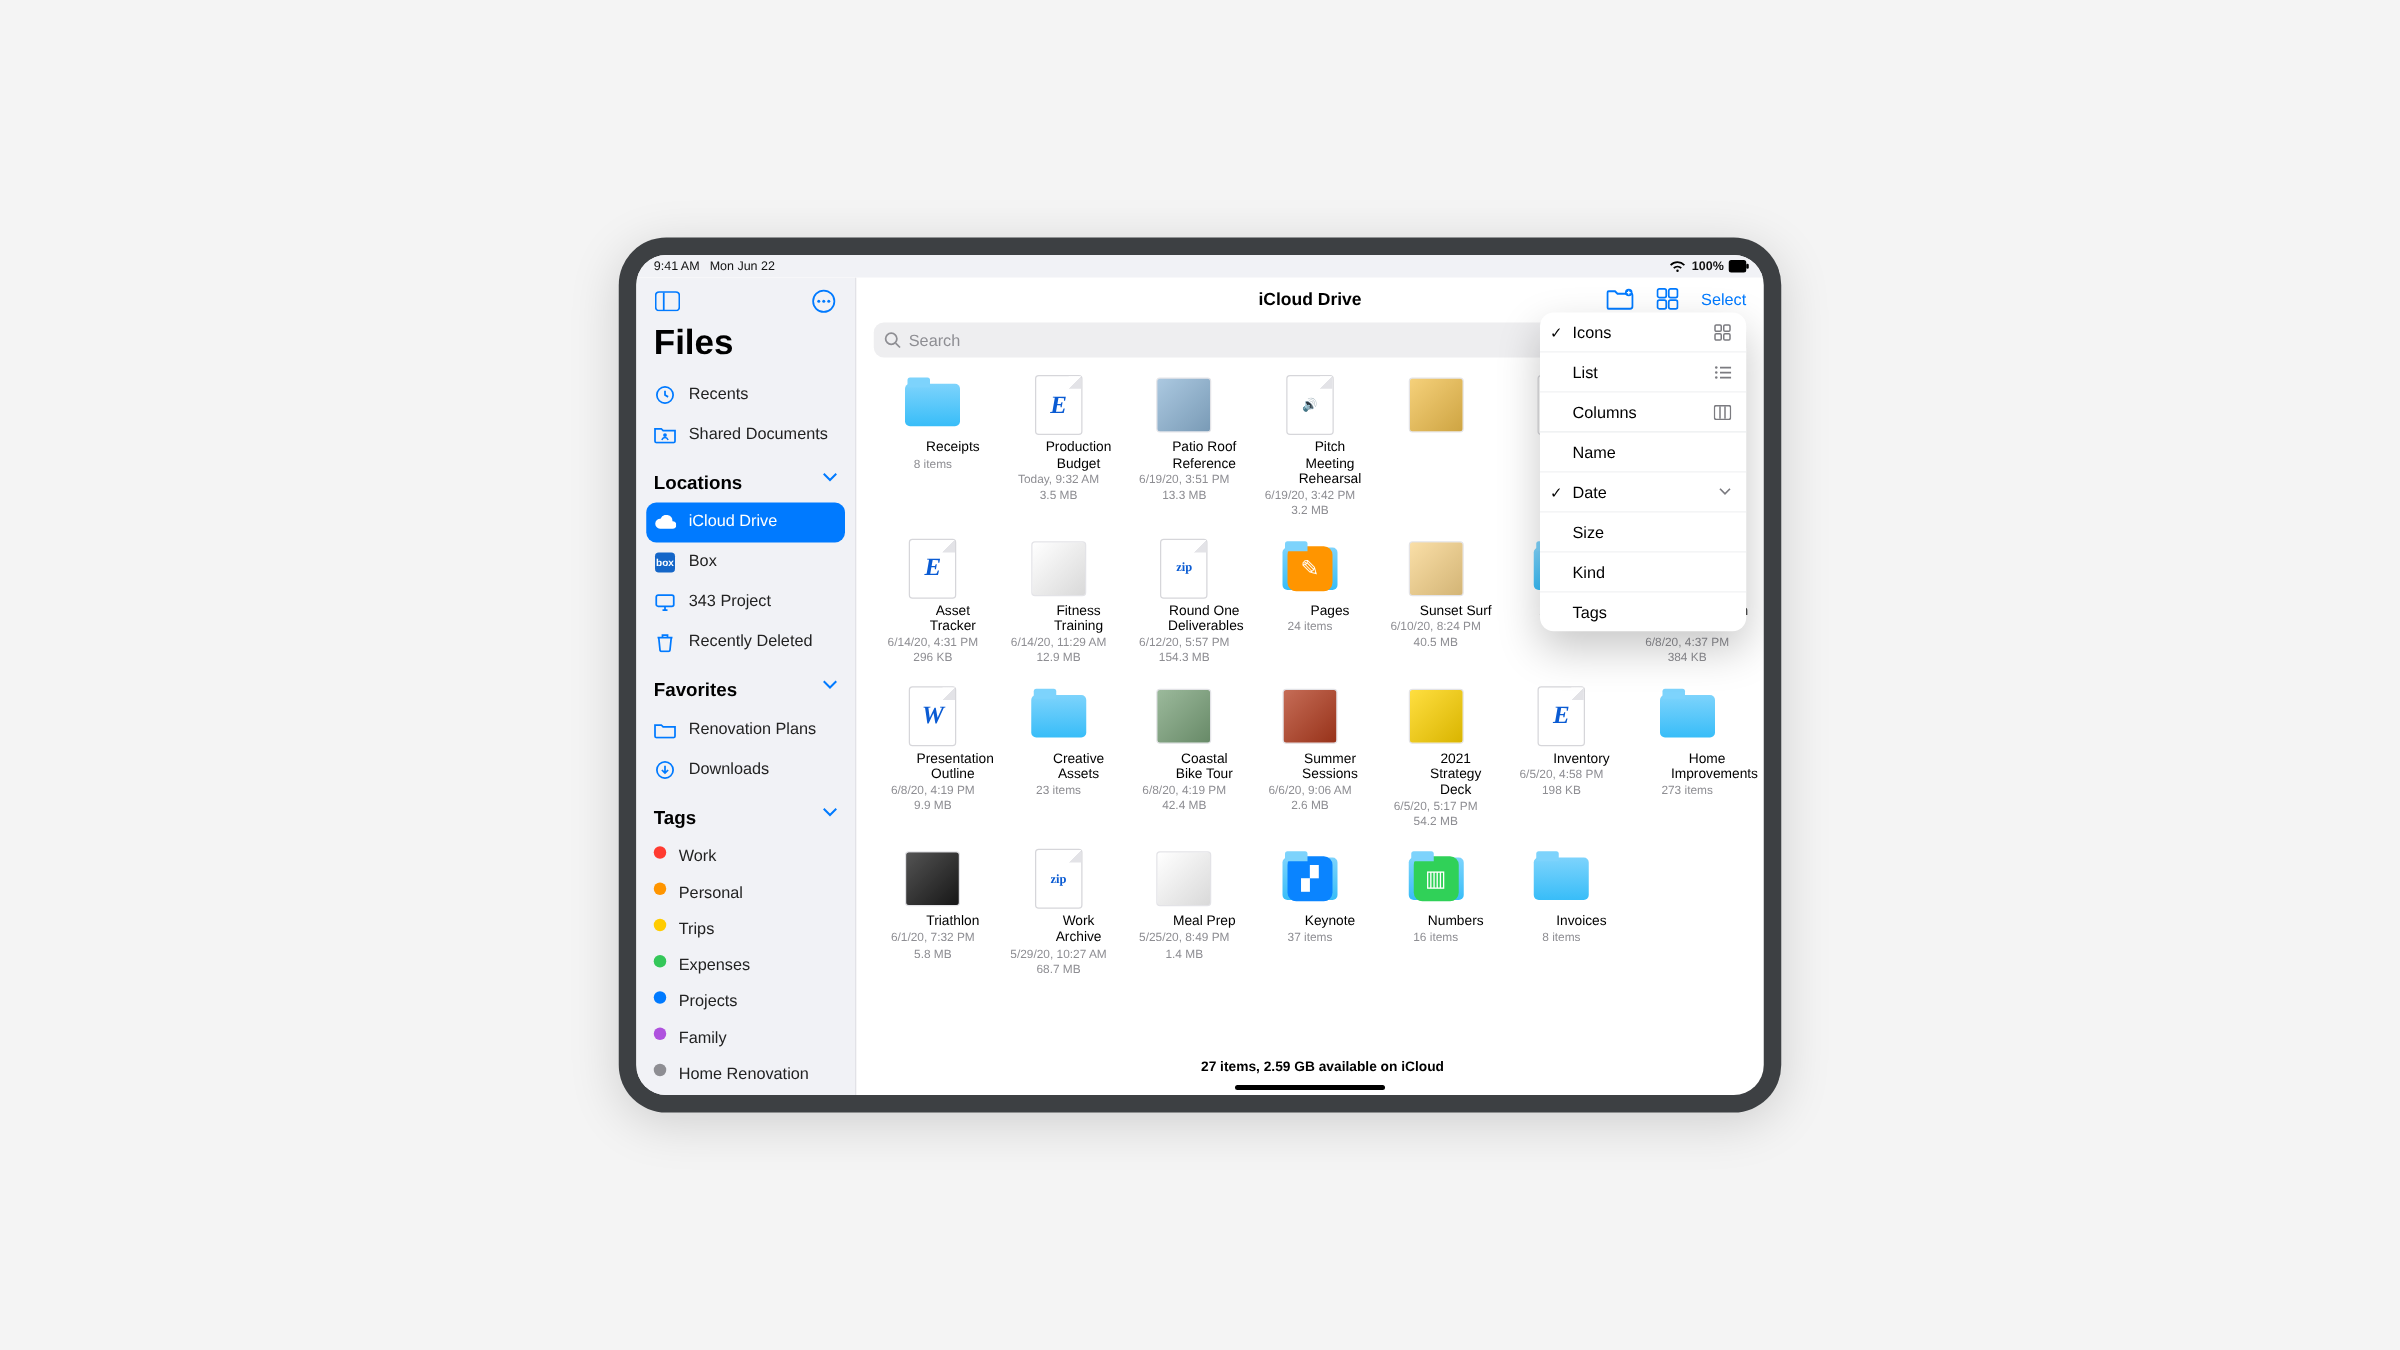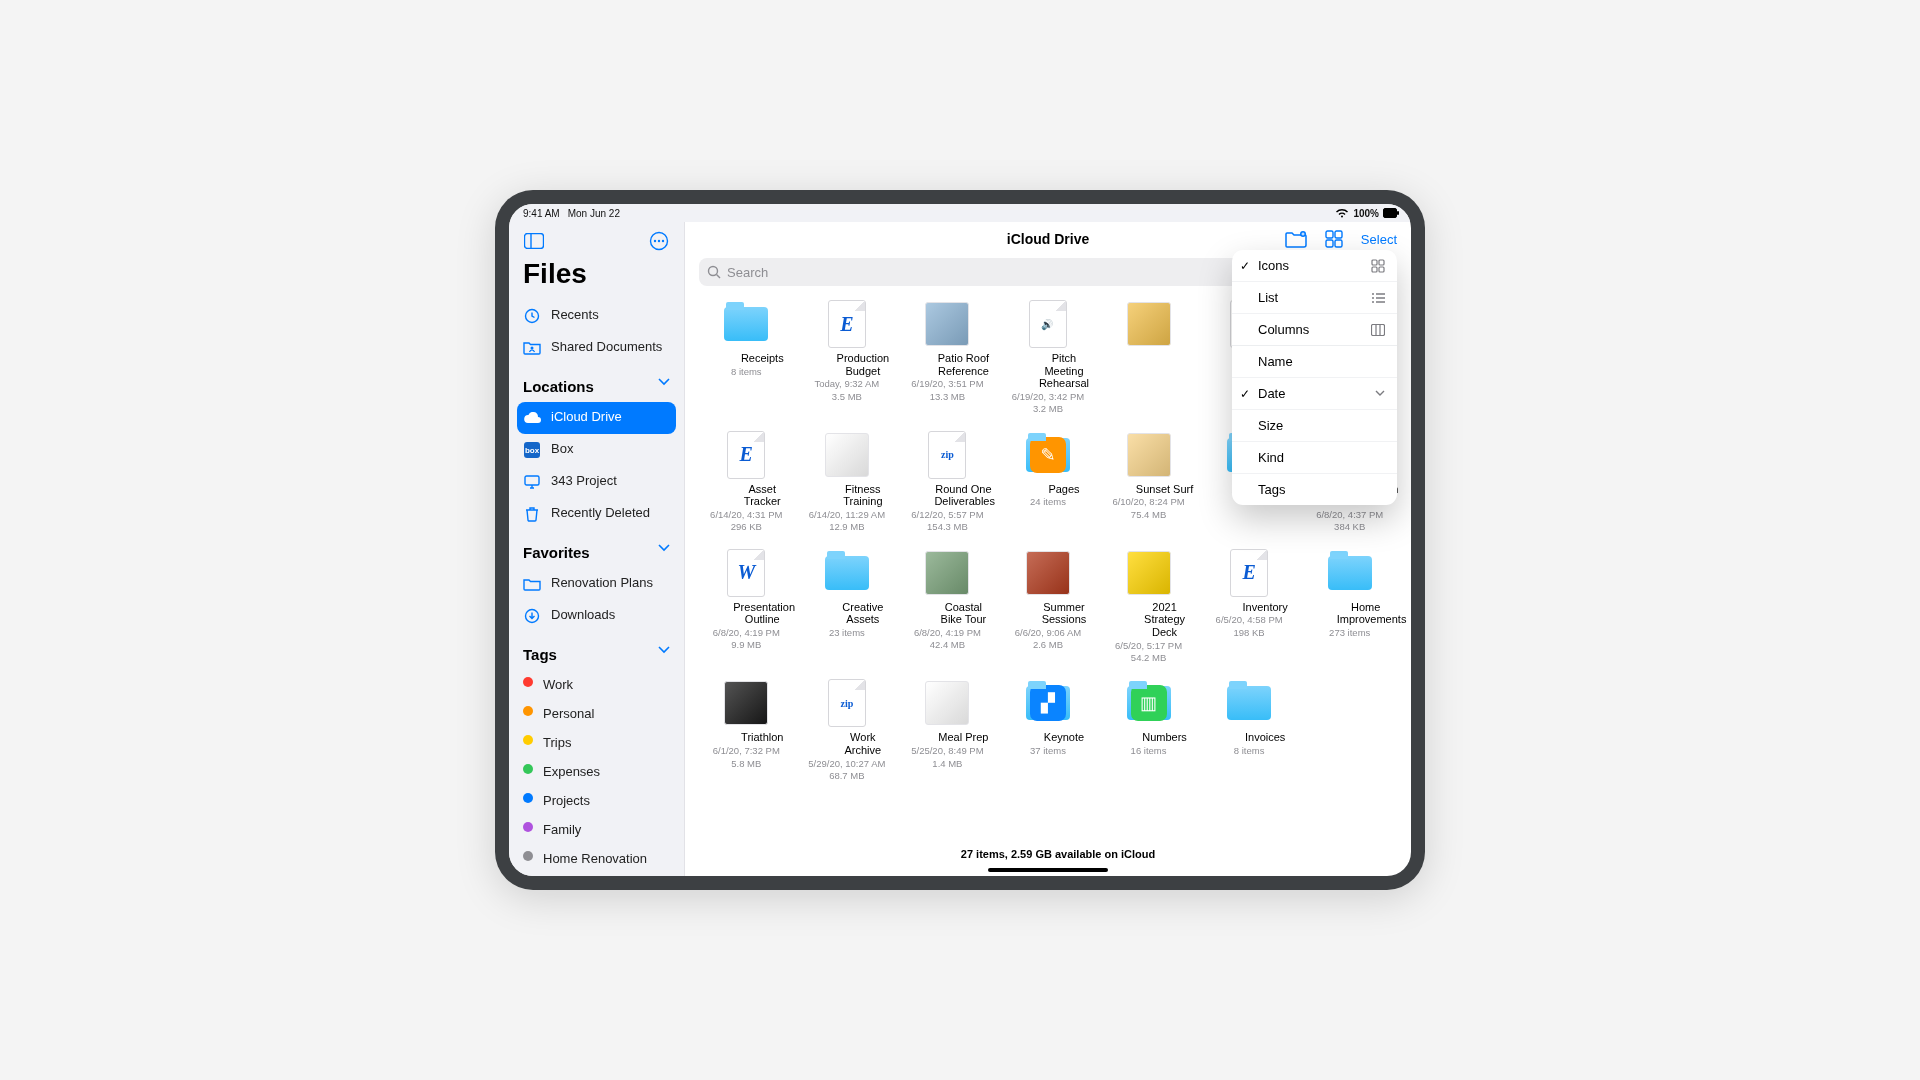--- a/index.html
+++ b/index.html
@@ -514,21 +514,21 @@
          <div class="name">Pages</div>
          <div class="meta">24 items</div>
 
        </div>
               <div class="cell">
          <div class="thumb">
                   <div class="img-thumb" style="background:#f8d48a;background-image:linear-gradient(135deg,rgba(255,255,255,.25),rgba(0,0,0,.15))"></div>
                 </div>
          <div class="name">Sunset Surf</div>
          <div class="meta">6/10/20, 8:24 PM</div>
-         <div class="meta">75.4 MB</div>
+         <div class="meta">40.5 MB</div>
        </div>
               <div class="cell">
          <div class="thumb">
                   <div class="folder"></div>
                 </div>
          <div class="name"></div>
          <div class="meta">12 items</div>
 
        </div>
               <div class="cell">

